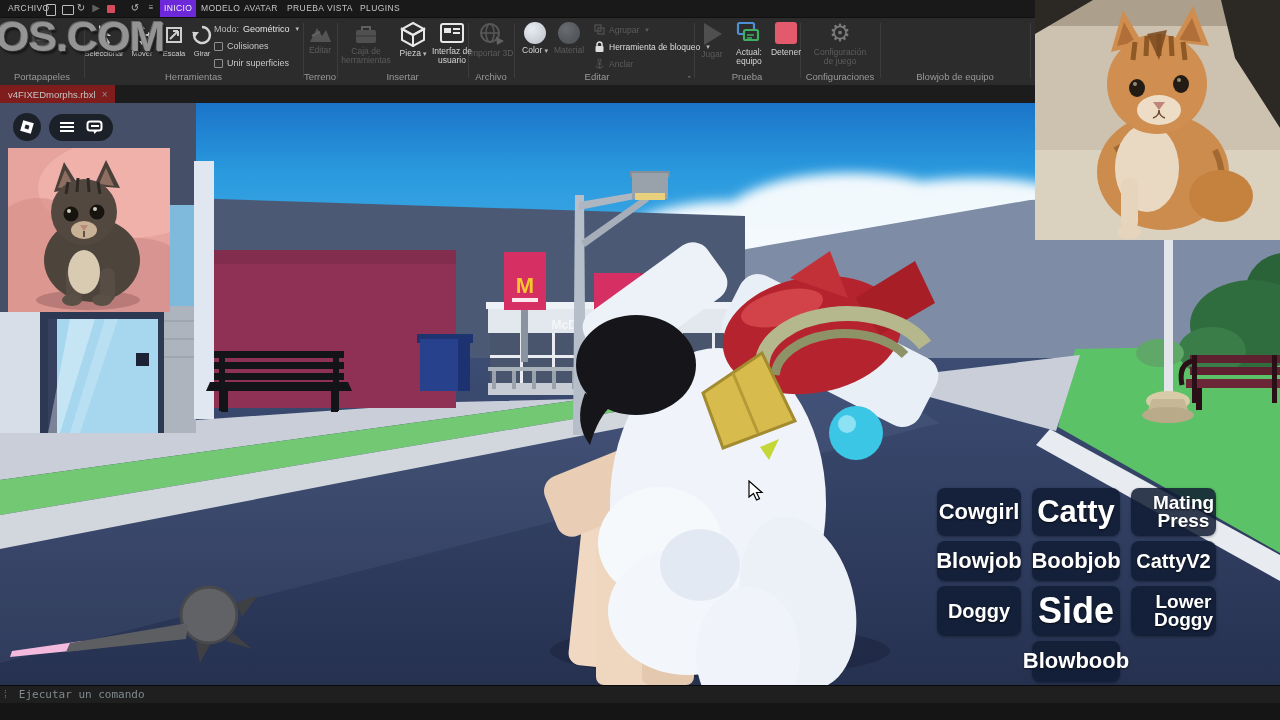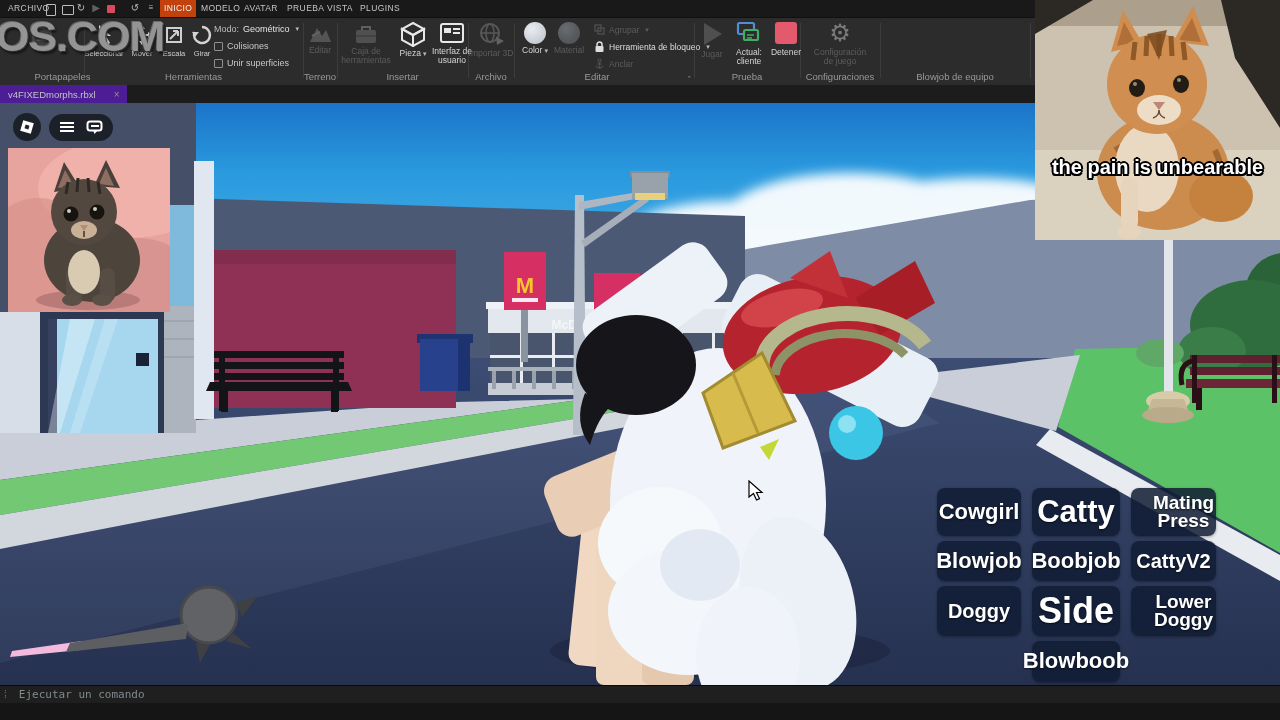--- a/index.html
+++ b/index.html
@@ -1,21 +1,21 @@
 <!DOCTYPE html>
 <html><head>
 <meta charset="utf-8">
 <style>
   html,body{margin:0;padding:0;background:#000;}
   .screen{position:relative;width:1280px;height:720px;overflow:hidden;background:#1a1a1a;
           font-family:"Liberation Sans",sans-serif;-webkit-user-select:none;user-select:none;}
   
   .menubar{position:absolute;left:0;top:0;width:100%;height:17px;background:#191919;border-bottom:1px solid #101010;}
   .mitem{position:absolute;top:0;height:17px;line-height:17px;font-size:8.5px;letter-spacing:.4px;color:#c6c6c6;padding:0 4px;}
-  .mitem.active{background:#c2410c;color:#f2f2f2;}
+  .mitem.active{background:#6d28d9;color:#f2f2f2;}
   .qicon{position:absolute;top:0;height:17px;line-height:16px;font-size:10px;color:#bdbdbd;text-align:center;width:14px;}
   .qicon.dis{color:#5f5f5f;}
   .rec-sq{position:absolute;top:5px;width:8px;height:8px;background:#d84a5d;border-radius:1px;}
   .docico{position:absolute;top:4px;width:8px;height:10px;border:1px solid #bdbdbd;border-radius:1px;}
   .openico{position:absolute;top:5px;width:10px;height:8px;border:1px solid #bdbdbd;border-radius:1px;}
   
   .ribbon{position:absolute;left:0;top:18px;width:100%;height:67px;background:#2c2c2c;}
   .rdiv{position:absolute;top:5px;width:1px;height:55px;background:#3c3c3c;}
   .rgroup{position:absolute;top:0;height:67px;}
   .glabel{position:absolute;bottom:3px;left:0;right:0;text-align:center;font-size:9.5px;color:#999;white-space:nowrap;}
@@ -30,21 +30,21 @@
   .modorow{position:absolute;font-size:9px;color:#bdbdbd;display:flex;align-items:center;gap:4px;}
   .modoval{color:#e4e4e4;}
   .cbx{display:inline-block;width:7px;height:7px;border:1px solid #8f8f8f;border-radius:1px;background:#2c2c2c;}
   .cblbl{font-size:9px;color:#c9c9c9;}
   .circ{width:22px;height:22px;border-radius:50%;}
   .rrow{position:absolute;display:flex;align-items:center;gap:4px;font-size:8.5px;color:#dedede;white-space:nowrap;}
   .rrow.dis{color:#5c5c5c;}
   .rrow.dis svg{opacity:.5;}
   
   .tabbar{position:absolute;left:0;top:85px;width:100%;height:18px;background:#1c1c1c;}
-  .tab{position:absolute;left:0;top:0;height:18px;background:#4c1d95;display:flex;align-items:center;padding:0 8px;gap:18px;}
+  .tab{position:absolute;left:0;top:0;height:18px;background:#7f1d1d;display:flex;align-items:center;padding:0 8px;gap:6px;}
   .tab .t{font-size:9.5px;color:#c2c2c2;}
   .tab .x{font-size:10px;color:#8f8f8f;}
   
   .viewport{position:absolute;left:0;top:103px;width:1280px;height:582px;overflow:hidden;background:#2f9ad8;}
   
   .tlui{position:absolute;left:13px;top:10px;display:flex;gap:8px;align-items:center;}
   .robtn{width:28px;height:28px;border-radius:50%;background:rgba(25,29,36,.92);display:flex;align-items:center;justify-content:center;}
   .pill{width:64px;height:27px;border-radius:14px;background:rgba(25,29,36,.92);display:flex;align-items:center;justify-content:space-evenly;}
   .kittencam{position:absolute;left:8px;top:45px;width:162px;height:164px;}
   
@@ -93,21 +93,21 @@
     <div class="rdiv" style="left:84px;"></div>
     <div class="rdiv" style="left:303px;"></div>
     <div class="rdiv" style="left:337px;"></div>
     <div class="rdiv" style="left:468px;"></div>
     <div class="rdiv" style="left:514px;"></div>
     <div class="rdiv" style="left:694px;"></div>
     <div class="rdiv" style="left:800px;"></div>
     <div class="rdiv" style="left:880px;"></div>
     <div class="rdiv" style="left:1030px;"></div>
 
-    <div class="rgroup" style="left:0;width:84px;padding-left:41px;">
+    <div class="rgroup" style="left:0;width:84px;">
       <div class="ritem dis" style="left:22px;top:3px;width:40px;">
         <svg width="26" height="30">
           <rect x="4" y="5" width="18" height="23" rx="2" fill="#4a4a4a" stroke="#7d7d7d"></rect>
           <rect x="8" y="2" width="10" height="6" rx="1" fill="#7d7d7d"></rect>
           <rect x="8" y="13" width="10" height="2" fill="#7d7d7d"></rect>
           <rect x="8" y="18" width="10" height="2" fill="#7d7d7d"></rect>
         </svg>
       </div>
       <div class="glabel">Portapapeles</div>
     </div>
@@ -250,21 +250,21 @@
             <polygon points="5,3 23,14 5,25" fill="#6c6c6c"></polygon>
           </svg>
         <span class="lbl">Jugar</span>
       </div>
       <div class="ritem" style="left:36px;top:2px;width:38px;">
         <svg width="26" height="26">
             <rect x="2" y="3" width="16" height="11" rx="1.5" fill="none" stroke="#4f8fd6" stroke-width="2.2"></rect>
             <rect x="8" y="10" width="14" height="10" rx="1.5" fill="#2c2c2c" stroke="#3fae62" stroke-width="2.2"></rect>
             <path d="M11 15 h7 M11 18 h5" stroke="#3fae62" stroke-width="1.4"></path>
           </svg>
-        <span class="lbl"><span>Actual:</span><br><span>cliente</span></span>
+        <span class="lbl"><span>Actual:</span><br><span>equipo</span></span>
       </div>
       <div class="ritem" style="left:74px;top:2px;width:36px;">
         <svg width="26" height="26">
             <rect x="2" y="2" width="22" height="22" rx="3" fill="#e45a6d"></rect>
           </svg>
         <span class="lbl">Detener</span>
       </div>
       <div class="glabel">Prueba</div>
     </div>
 
@@ -573,21 +573,20 @@
       <path d="M100 42 L98 60 M112 36 L111 56 M124 34 L124 56 M136 36 L137 56 M148 42 L150 60" stroke="#8f5926" stroke-width="5"></path>
       <polygon points="112,34 132,30 124,60" fill="#7a4a20" opacity="0.85"></polygon>
       <ellipse cx="102" cy="88" rx="8" ry="9" fill="#221c15"></ellipse>
         <ellipse cx="146" cy="84" rx="8" ry="9" fill="#221c15"></ellipse>
       <circle cx="100" cy="84" r="2" fill="#9a8a74"></circle>
         <circle cx="144" cy="80" r="2" fill="#9a8a74"></circle>
       <ellipse cx="124" cy="110" rx="22" ry="15" fill="#eddcc6"></ellipse>
       <polygon points="118,102 130,102 124,110" fill="#c08579"></polygon>
       <path d="M124 110 q0 6 -6 8 M124 110 q0 6 6 8" stroke="#6b4a33" stroke-width="1.5" fill="none"></path>
     </svg>
-    <div class="cap">the pain is unbearable</div>
   </div>
 
   <div class="wm">OS.COM</div>
 
   <div class="cmdbar">
     <span class="grip">⁞</span>
     <input class="cmdinput" type="text" placeholder="Ejecutar un comando" style="">
   </div>
   <div class="statusbar"></div>
 

